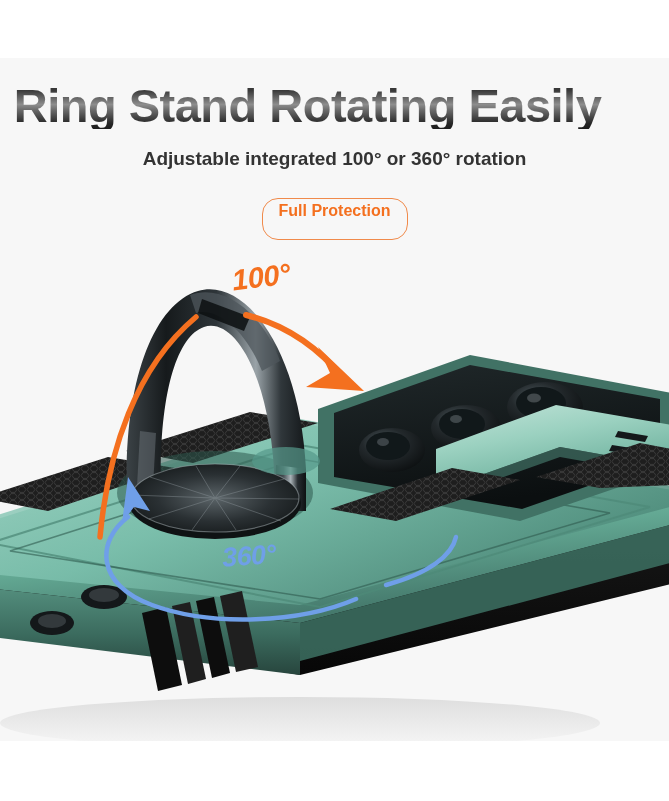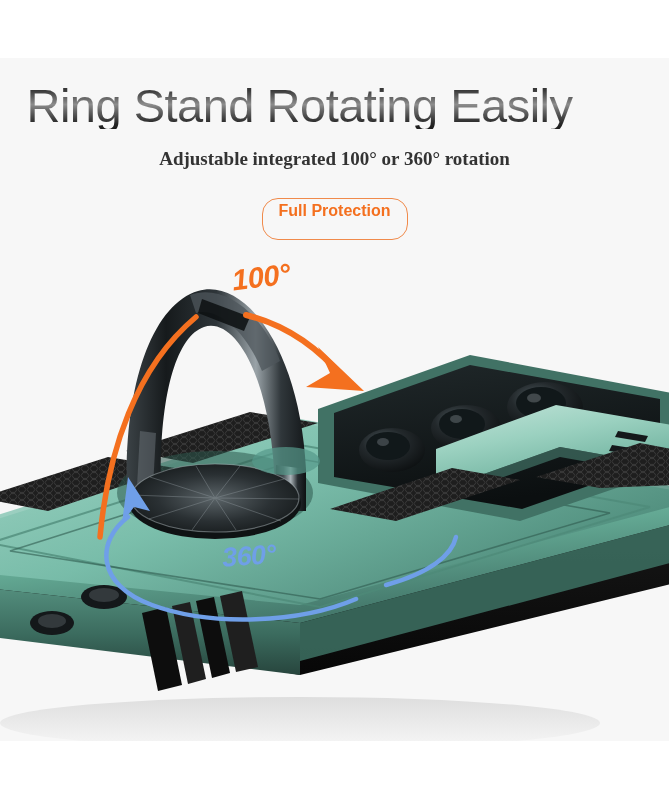--- a/index.html
+++ b/index.html
@@ -29,25 +29,25 @@
   .bottom-white-strip {
     position: absolute;
     left: 0; bottom: 0;
     width: 669px; height: 60px;
     background: #ffffff;
   }
 
   
   .headline {
     position: absolute;
-    left: 4px; top: 82px;
+    left: 12px; top: 82px;
     width: 591px;
     text-align: center;
     font-size: 47px;
-    font-weight: normal;
+    font-weight: bold;
     letter-spacing: -0.5px;
     line-height: 1;
     background: linear-gradient(to bottom,
         #2e2e2e 0%,
         #3a3a3a 18%,
         #8d8d8d 48%,
         #6a6a6a 60%,
         #272727 88%,
         #1c1c1c 100%);
     -webkit-background-clip: text;
@@ -58,21 +58,20 @@
   }
   .subtitle {
     position: absolute;
     left: 0; top: 148px;
     width: 669px;
     text-align: center;
     font-size: 19px;
     font-weight: bold;
     color: #333333;
     white-space: nowrap;
-    font-family: Liberation Serif, serif;
   }
   .badge {
     position: absolute;
     left: 50%;
     top: 198px;
     transform: translateX(-50%);
     border: 1.6px solid #f08a4b;
     border-radius: 16px;
     padding: 3px 16px 19px 16px;
     font-size: 16px;

